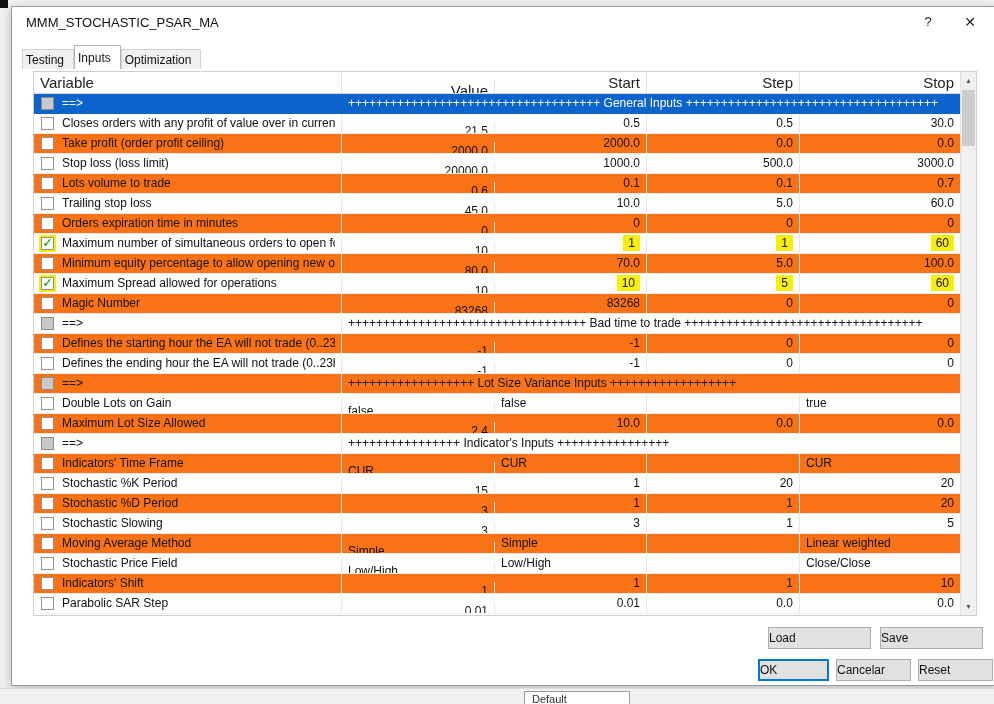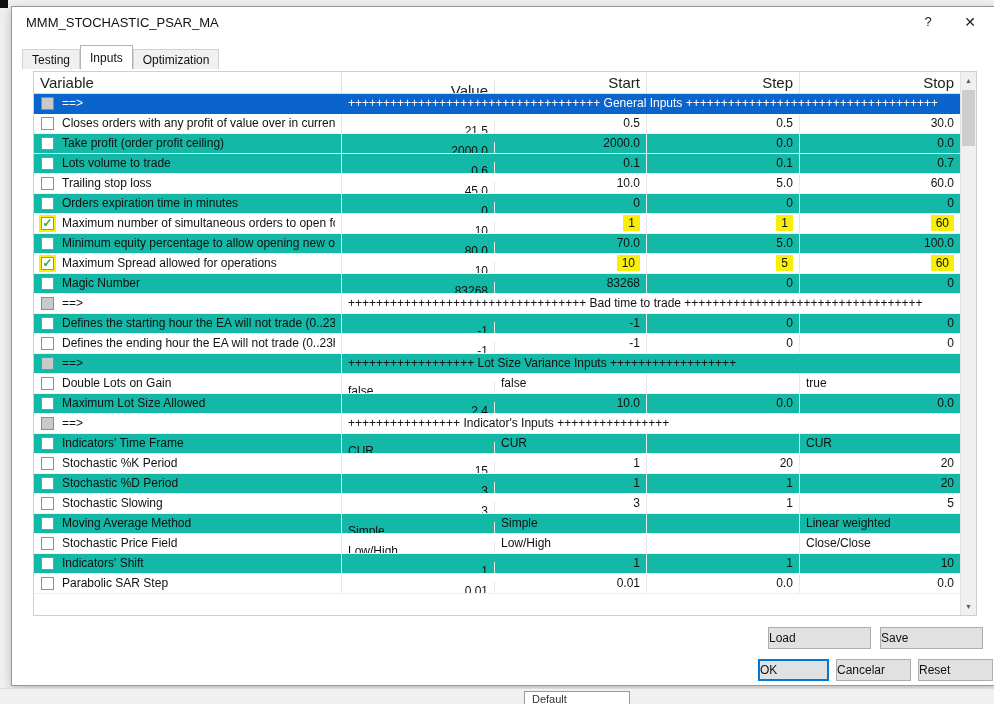--- a/index.html
+++ b/index.html
@@ -14,33 +14,33 @@
   
   .titlebar { position:absolute; left:0; top:0; right:0; height:30px; background:#fff; }
   .titlebar .title { position:absolute; left:14px; top:8px; font-size:13px; color:#111; }
   .tb-btn { position:absolute; top:6px; width:22px; height:18px; text-align:center; font-size:13px; color:#222; line-height:18px; cursor:default; }
   .tb-btn.help { right:56px; }
   .tb-btn.close { right:14px; font-size:14px; }
 
   
   .tabbar { position:absolute; left:10px; top:38px; height:24px; display:flex; align-items:flex-end; }
   .tab { font-size:12px; color:#111; background:#f0f0f0; border:1px solid #d2d2d2; border-bottom:none;
-         padding:3px 9px 3px 9px; height:20px; line-height:14px; }
+         padding:3px 9px 3px 3px; height:20px; line-height:14px; }
   .tab.active { background:#fff; border-color:#b4b4b4; height:24px; padding-top:5px; position:relative; z-index:2; }
 
   
   .tablewrap { position:absolute; left:21px; top:64px; width:944px; height:545px; border:1px solid #cfcfcf; background:#fff; }
   .thead { display:flex; height:22px; border-bottom:1px solid #d8d8d8; padding-right:16px; }
   .th { font-size:15px; color:#222; line-height:21px; border-right:1px solid #e3e3e3; padding:0 6px; overflow:hidden; white-space:nowrap; }
   .th:first-child { text-align:left; }
   .th { text-align:right; }
   .th.c0 { text-align:left; }
   .tbody { position:absolute; left:0; top:22px; right:16px; bottom:0; overflow:hidden; }
   .tr { display:flex; height:20px; line-height:19px; font-size:12px; color:#111; border-bottom:1px solid #efefef; background:#fff; }
-  .tr.alt { background:#14b8a6; }
+  .tr.alt { background:#f97316; }
   .tr.sel { background:var(--selection); color:#fff; border-bottom-color:var(--selection); }
   .td { border-right:1px solid #e8e8e8; padding:0 6px; overflow:hidden; white-space:nowrap; }
   .tr.sel .td { border-right-color:transparent; }
   .td.right { text-align:right; }
   .td.left  { text-align:left; }
   .c0 { width:308px; } .c1 { width:153px;margin-top:8px; } .c2 { width:152px; } .c3 { width:153px; }
   .c4 { flex:1; border-right:none; }
   .td.banner { flex:1; border-right:none; text-align:left; padding-left:6px; }
 
   .varcell { display:flex; align-items:center; gap:6px; padding-left:5px; }
@@ -126,20 +126,32 @@
             <span class="cbwrap">
               <span class="cb"></span>
             </span>
             <span class="rowlabel">Take profit (order profit ceiling)</span>
           </div>
           <div class="td c1 right"><span>2000.0</span></div>
           <div class="td c2 right"><span>2000.0</span></div>
           <div class="td c3 right"><span>0.0</span></div>
           <div class="td c4 right"><span>0.0</span></div>
         </div>
+        <div class="tr">
+          <div class="td c0 varcell">
+            <span class="cbwrap">
+              <span class="cb"></span>
+            </span>
+            <span class="rowlabel">Stop loss (loss limit)</span>
+          </div>
+          <div class="td c1 right"><span>20000.0</span></div>
+          <div class="td c2 right"><span>1000.0</span></div>
+          <div class="td c3 right"><span>500.0</span></div>
+          <div class="td c4 right"><span>3000.0</span></div>
+        </div>
         <div class="tr alt">
           <div class="td c0 varcell">
             <span class="cbwrap">
               <span class="cb"></span>
             </span>
             <span class="rowlabel">Lots volume to trade</span>
           </div>
           <div class="td c1 right"><span>0.6</span></div>
           <div class="td c2 right"><span>0.1</span></div>
           <div class="td c3 right"><span>0.1</span></div>

